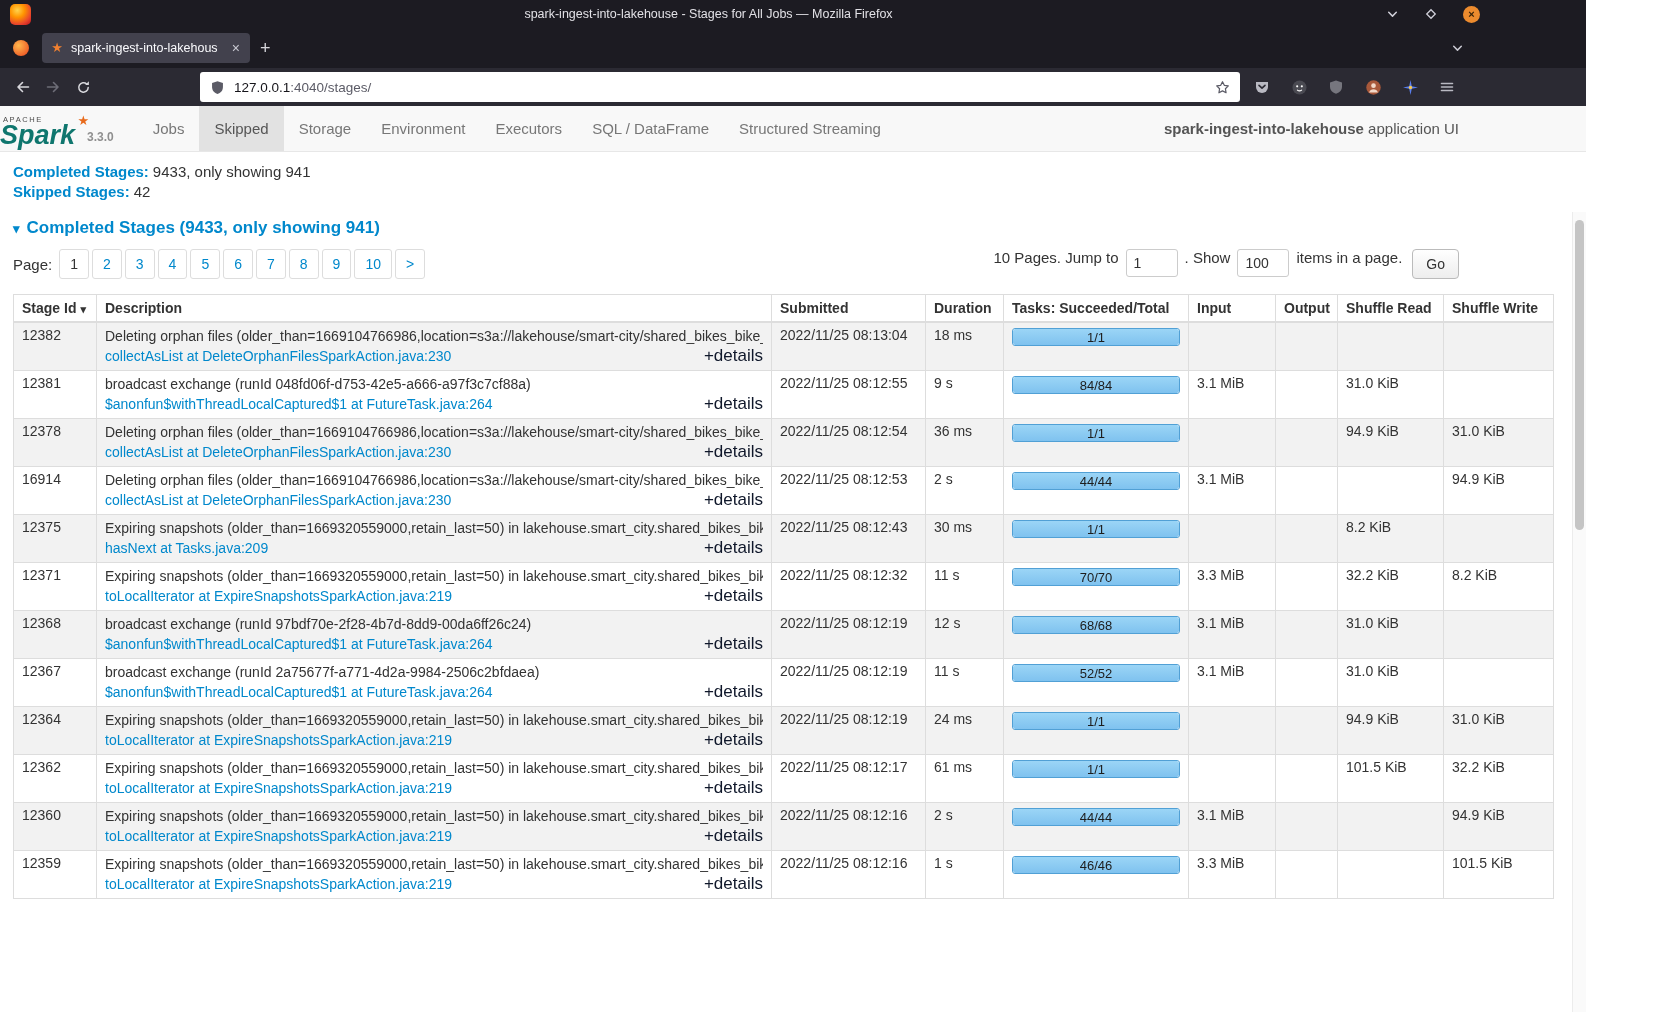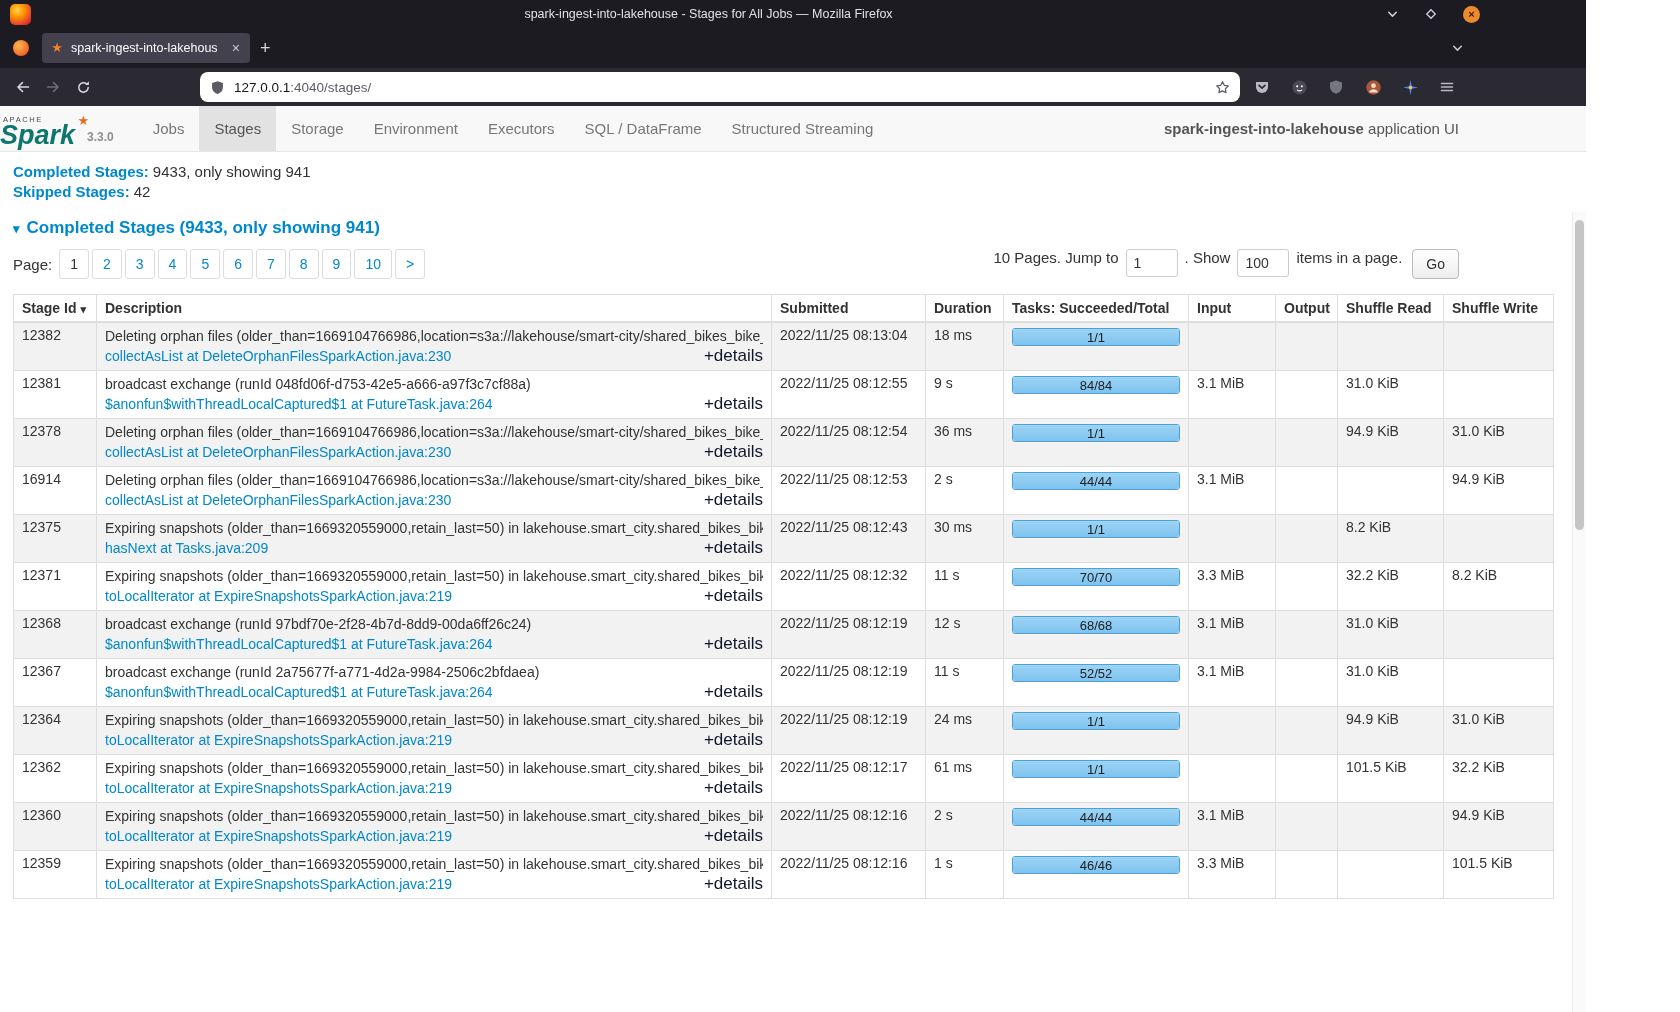--- a/index.html
+++ b/index.html
@@ -62,21 +62,21 @@
     height: 38px; background: #2b2a33; display: flex; align-items: center;
     padding: 0 8px; flex: none;
   }
   .nav-btn {
     width: 30px; height: 28px; display: grid; place-items: center;
     color: #d7d7dc; border-radius: 4px; cursor: pointer; flex: none;
   }
   .nav-btn.disabled { color: #6d6d77; }
   .urlbar {
     margin-left: 102px; width: 1040px; height: 30px; background: #ffffff;
-    border-radius: 8px; display: flex; align-items: center; padding: 0 10px;
+    border-radius: 3px; display: flex; align-items: center; padding: 0 10px;
     gap: 9px; cursor: text; flex: none;
   }
   .urlbar .shield { color: #5b5b66; display: grid; place-items: center; cursor: pointer; }
   .url-text { font-size: 13.5px; color: #15141a; white-space: nowrap; }
   .url-rest { color: #5b5b66; }
   .urlbar .bookmark-star { margin-left: auto; color: #5b5b66; display: grid; place-items: center; cursor: pointer; }
   .ext-cluster { margin-left: auto; display: flex; align-items: center; gap: 11px; margin-right: 118px; }
   .ext-icon { width: 26px; height: 26px; display: grid; place-items: center; color: #b9b9c2; cursor: pointer; border-radius: 4px; }
 
   
@@ -288,21 +288,21 @@
       <div class="spark-logo">
         <div class="logo-stack">
           <span class="apache">APACHE</span>
           <span class="spark-word">Spark</span>
           <span class="logo-star">★</span>
         </div>
         <span class="version">3.3.0</span>
       </div>
       <div class="nav-items">
           <div class="nav-item">Jobs</div>
-          <div class="nav-item active">Stages</div>
+          <div class="nav-item active">Skipped</div>
           <div class="nav-item">Storage</div>
           <div class="nav-item">Environment</div>
           <div class="nav-item">Executors</div>
           <div class="nav-item">SQL / DataFrame</div>
           <div class="nav-item">Structured Streaming</div>
         </div>
       <div class="app-id">
         <b>spark-ingest-into-lakehouse</b>
         <span>application UI</span>
       </div>

